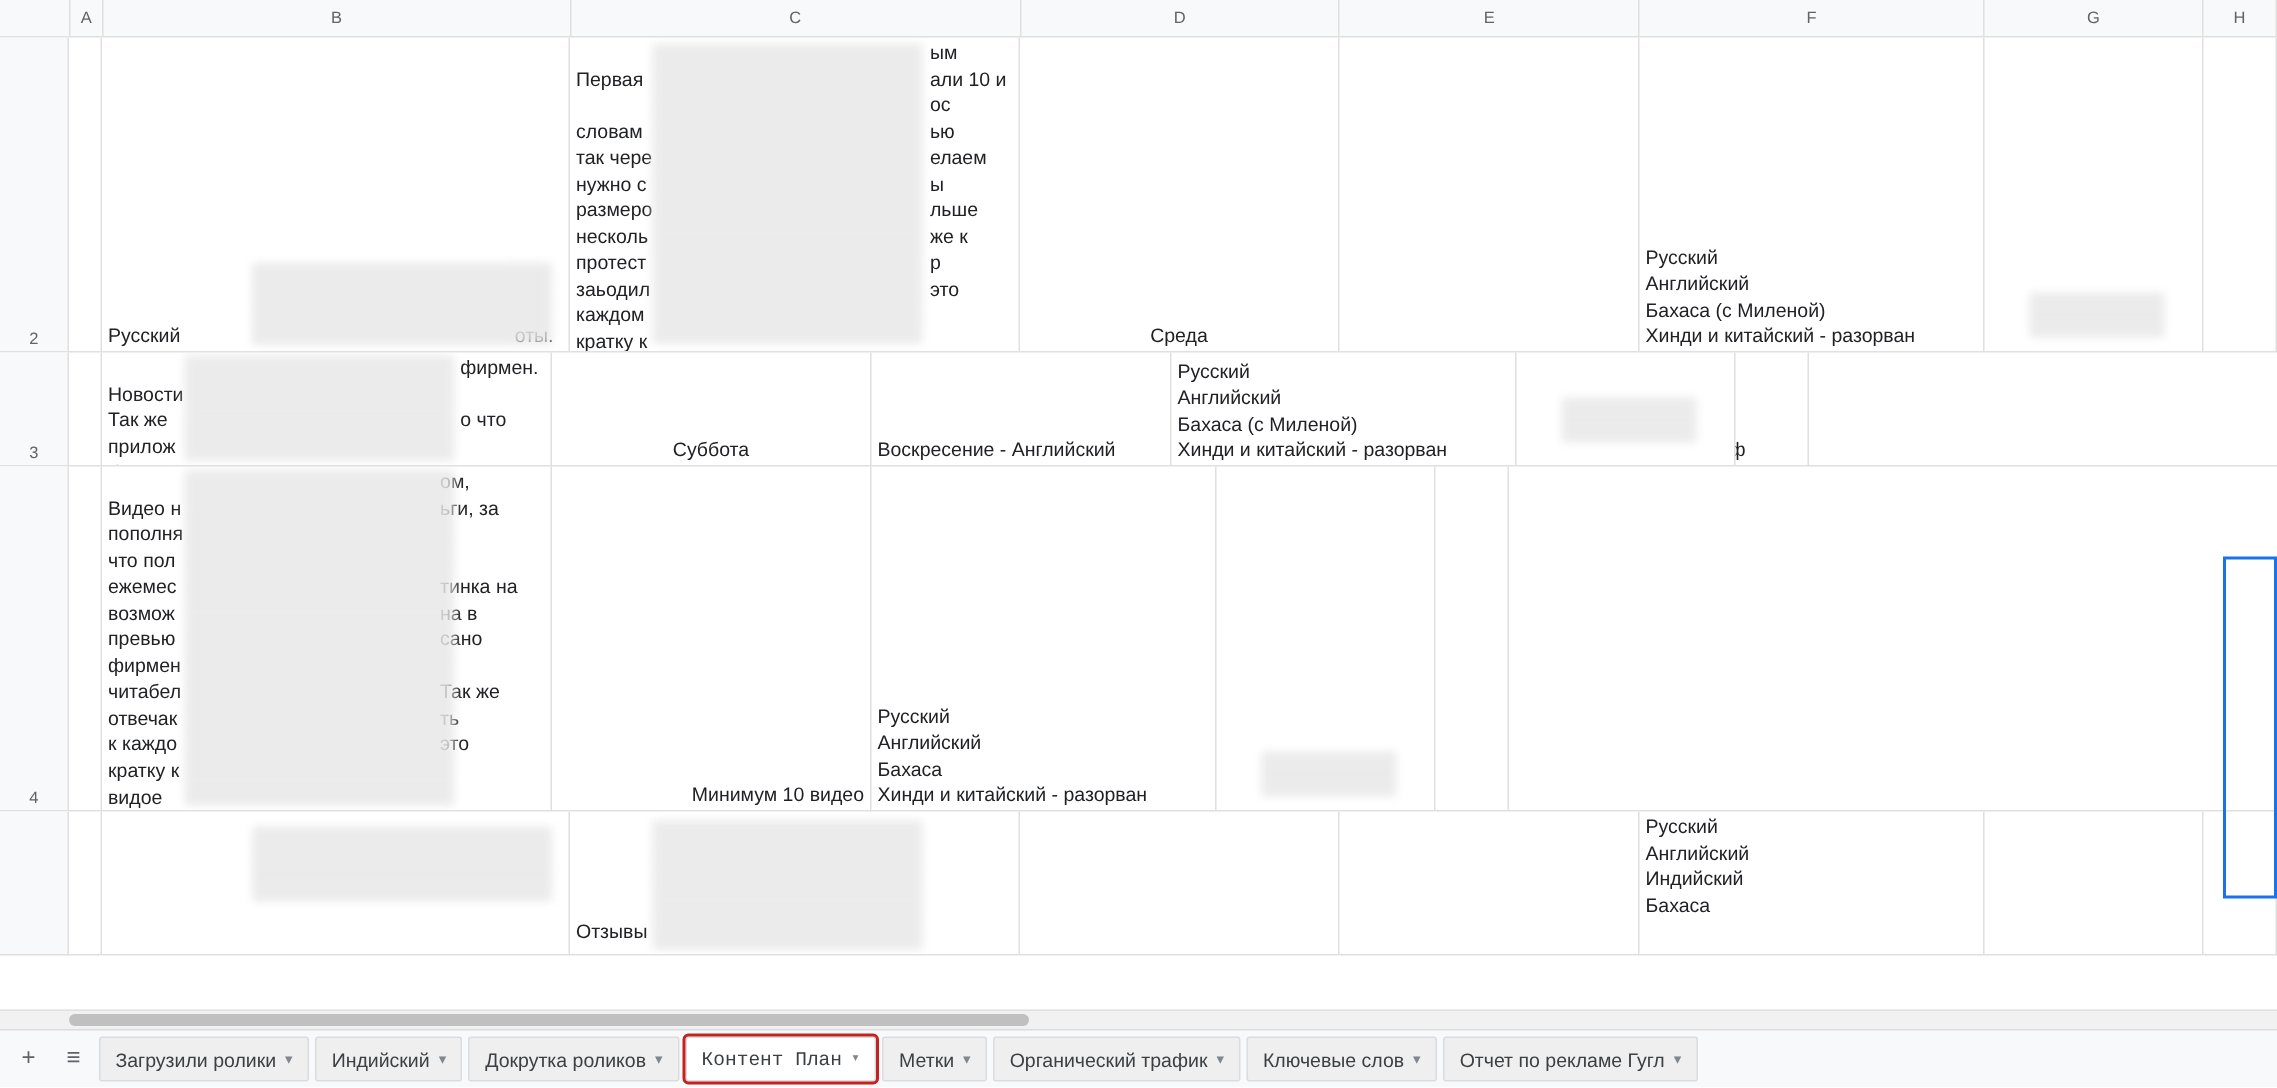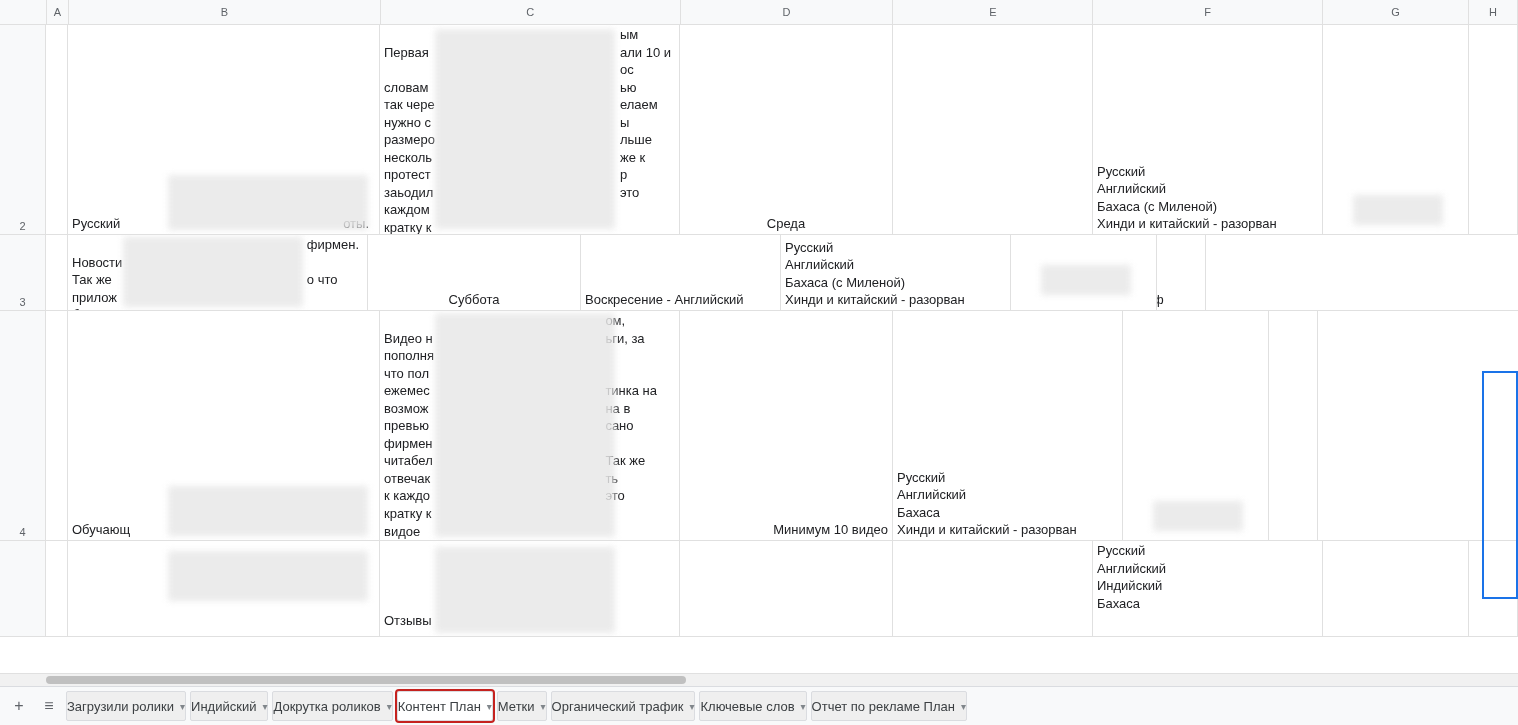--- a/index.html
+++ b/index.html
@@ -151,33 +151,34 @@
   }
   .tabs {
     display: flex;
     gap: 4px;
     align-items: center;
   }
   .tab {
     display: flex;
     align-items: center;
     height: 28px;
-    padding: 0 0;
+    padding: 0 10px;
     background: #efefef;
     border: 1px solid #dadce0;
     border-radius: 2px;
     cursor: pointer;
     font-size: 13px;
     color: #3c4043;
   }
   .tab.active {
     background: #fff;
     outline: 2px solid #c5221f;
     outline-offset: 0;
     font-weight: 500;
+    font-family: Liberation Mono, monospace;
   }
   .tab .dd {
     margin-left: 6px;
     font-size: 10px;
     color: #80868b;
   }
   .sel-right {
     position: absolute;
     right: 0;
     top: 346px;
@@ -298,24 +299,20 @@
           <div class="mask" style="left:30px;top:30px;width:90px;height:30px"></div>
         </div>
         <div class="cell wH" style="position:relative">
           <span class="overflow-f">ф</span>
         </div>
       </div>
 
       <div class="row h-r4">
         <div class="row-num">4</div>
         <div class="cell wA"></div>
-        <div class="cell wB">
-          <div class="inner"><span>Обучающ</span></div>
-          <div class="mask" style="left:100px;top:175px;width:200px;height:50px"></div>
-        </div>
         <div class="cell wC top">
           <div class="inner multiline" style="position:relative">
             <span class="multiline">Видео н
 пополня
 что пол
 ежемес
 возмож
 превью
 фирмен
 читабел
@@ -417,19 +414,19 @@
         </div>
         <div class="tab">
           <span>Органический трафик</span>
           <span class="dd">▾</span>
         </div>
         <div class="tab">
           <span>Ключевые слов</span>
           <span class="dd">▾</span>
         </div>
         <div class="tab">
-          <span>Отчет по рекламе План</span>
+          <span>Отчет по рекламе Гугл</span>
           <span class="dd">▾</span>
         </div>
       </div>
   </div>
 
 </div>
 
 </body></html>

